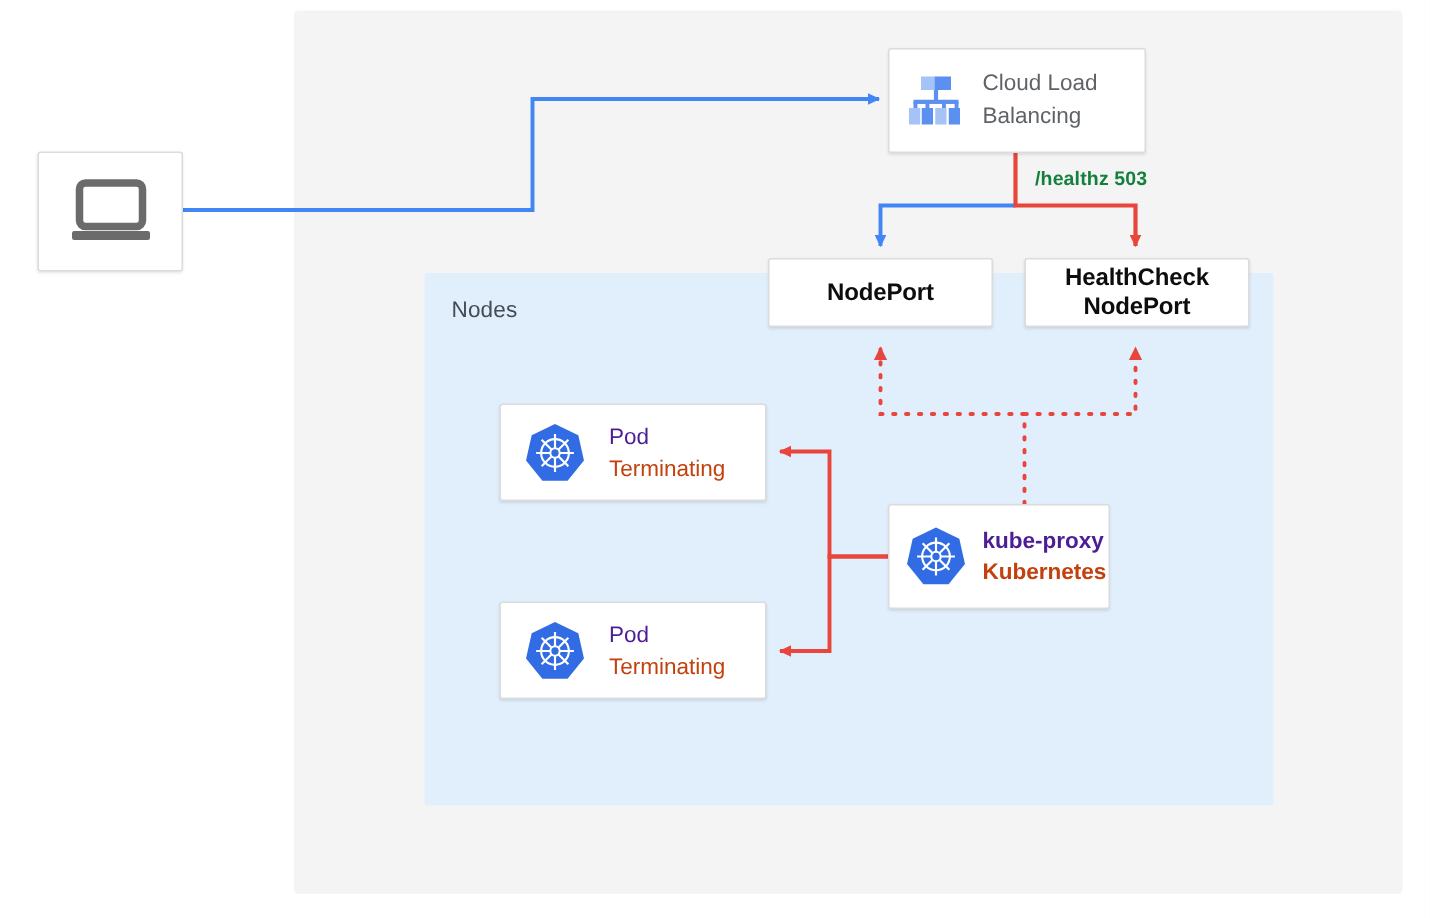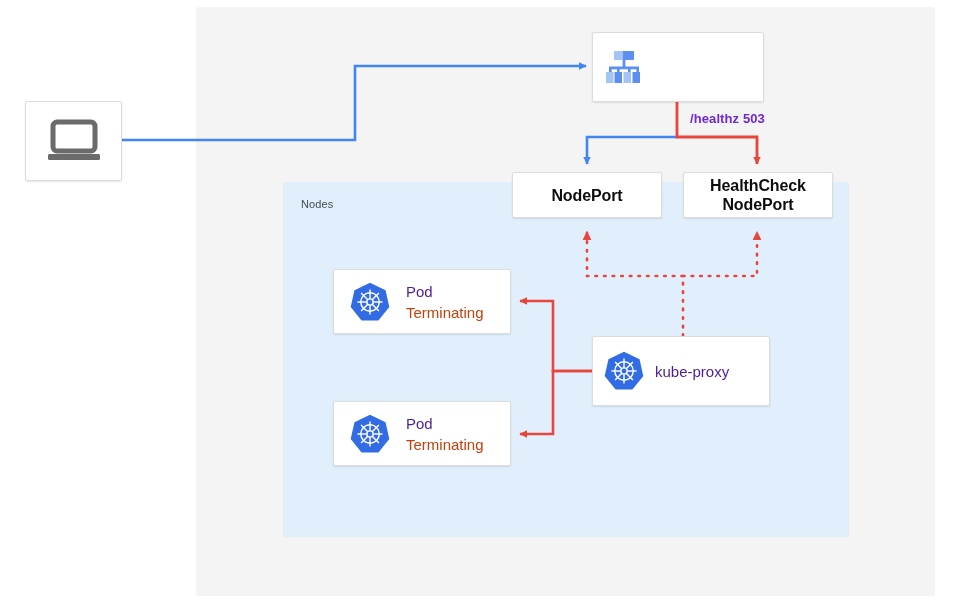--- a/index.html
+++ b/index.html
@@ -32,21 +32,21 @@
     top: 182px;
     width: 566px;
     height: 355px;
     background: #e1effc;
     border-radius: 2px;
   }
   .nodes-label {
     position: absolute;
     left: 301px;
     top: 198px;
-    font-size: 11px;
+    font-size: 15px;
     color: #444b52;
     letter-spacing: 0.1px;
     white-space: nowrap;
   }
   .box {
     position: absolute;
     background: #ffffff;
     border: 1px solid #dcdcdc;
     border-radius: 2px;
     box-sizing: border-box;
@@ -69,22 +69,22 @@
   }
   .pod-box-1 {
     left: 333px; top: 269px; width: 178px; height: 65px;
     display: flex; align-items: center;
   }
   .pod-box-2 {
     left: 333px; top: 401px; width: 178px; height: 65px;
     display: flex; align-items: center;
   }
   .kubeproxy-box {
-    left: 592px; top: 336px; width: 178px; height: 70px;
-    display: flex; align-items: center;
+    left: 592px; top: 336px; width: 148px; height: 70px;
+    display: flex; align-items: center; font-weight: bold;
   }
   .box-label-bold {
     font-size: 16px;
     font-weight: bold;
     color: #0d0d0d;
     text-align: center;
     line-height: 19px;
     letter-spacing: -0.1px;
   }
   .icon-slot {
@@ -116,21 +116,21 @@
     color: #5f6368;
     line-height: 22px;
     white-space: nowrap;
   }
   .healthz-label {
     position: absolute;
     left: 690px;
     top: 111px;
     font-size: 13px;
     font-weight: bold;
-    color: #6d28d9;
+    color: #15803d;
     white-space: nowrap;
     letter-spacing: 0.1px;
   }
   svg.wires {
     position: absolute;
     left: 0; top: 0;
     width: 953px; height: 612px;
     pointer-events: none;
   }
 </style>
@@ -190,20 +190,24 @@
         <rect x="5" y="17.5" width="30" height="2.8" fill="#5b8ff0"></rect>
         <rect x="5" y="19" width="2.6" height="5" fill="#5b8ff0"></rect>
         <rect x="13" y="19" width="2.6" height="5" fill="#5b8ff0"></rect>
         <rect x="24" y="19" width="2.6" height="5" fill="#5b8ff0"></rect>
         <rect x="32.4" y="19" width="2.6" height="5" fill="#5b8ff0"></rect>
         <rect x="2" y="23" width="7.5" height="11" fill="#a4c3f7"></rect>
         <rect x="10.5" y="23" width="7.5" height="11" fill="#5b8ff0"></rect>
         <rect x="19.5" y="23" width="7.5" height="11" fill="#a4c3f7"></rect>
         <rect x="28.5" y="23" width="7.5" height="11" fill="#5b8ff0"></rect>
       </svg>
+    </div>
+    <div class="text-slot">
+      <div class="clb-text">Cloud Load</div>
+      <div class="clb-text">Balancing</div>
     </div>
   </div>
 
   <div class="healthz-label">/healthz 503</div>
 
   <div class="box nodeport-box">
     <div class="box-label-bold">NodePort</div>
   </div>
 
   <div class="box hcnodeport-box">
@@ -274,16 +278,17 @@
           <line x1="58" y1="50" x2="80" y2="50"></line>
           <line x1="28.8" y1="28.8" x2="44.7" y2="44.7"></line>
           <line x1="55.3" y1="55.3" x2="71.2" y2="71.2"></line>
           <line x1="71.2" y1="28.8" x2="55.3" y2="44.7"></line>
           <line x1="44.7" y1="55.3" x2="28.8" y2="71.2"></line>
         </g>
       </svg>
     </div>
     <div class="text-slot">
       <div class="title-text">kube-proxy</div>
+      <div class="sub-text">Kubernetes</div>
     </div>
   </div>
 
 </div>
 
 </body></html>

